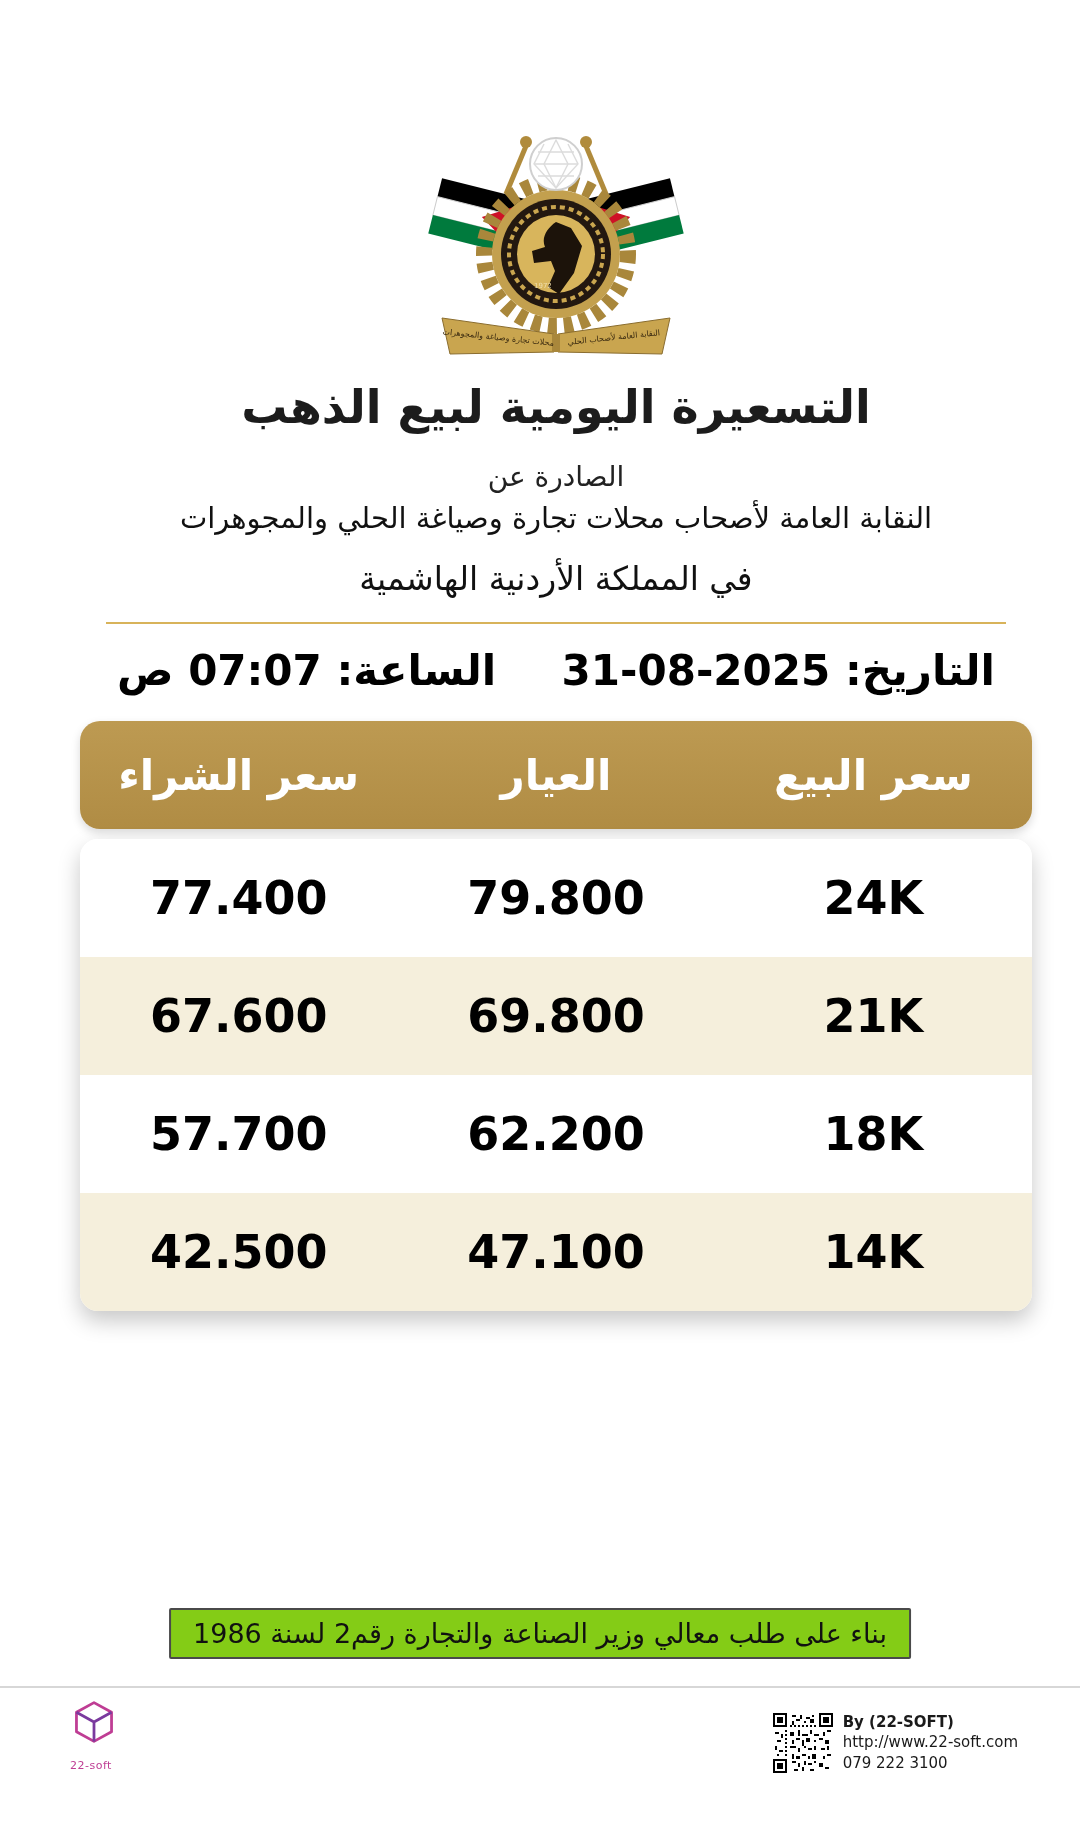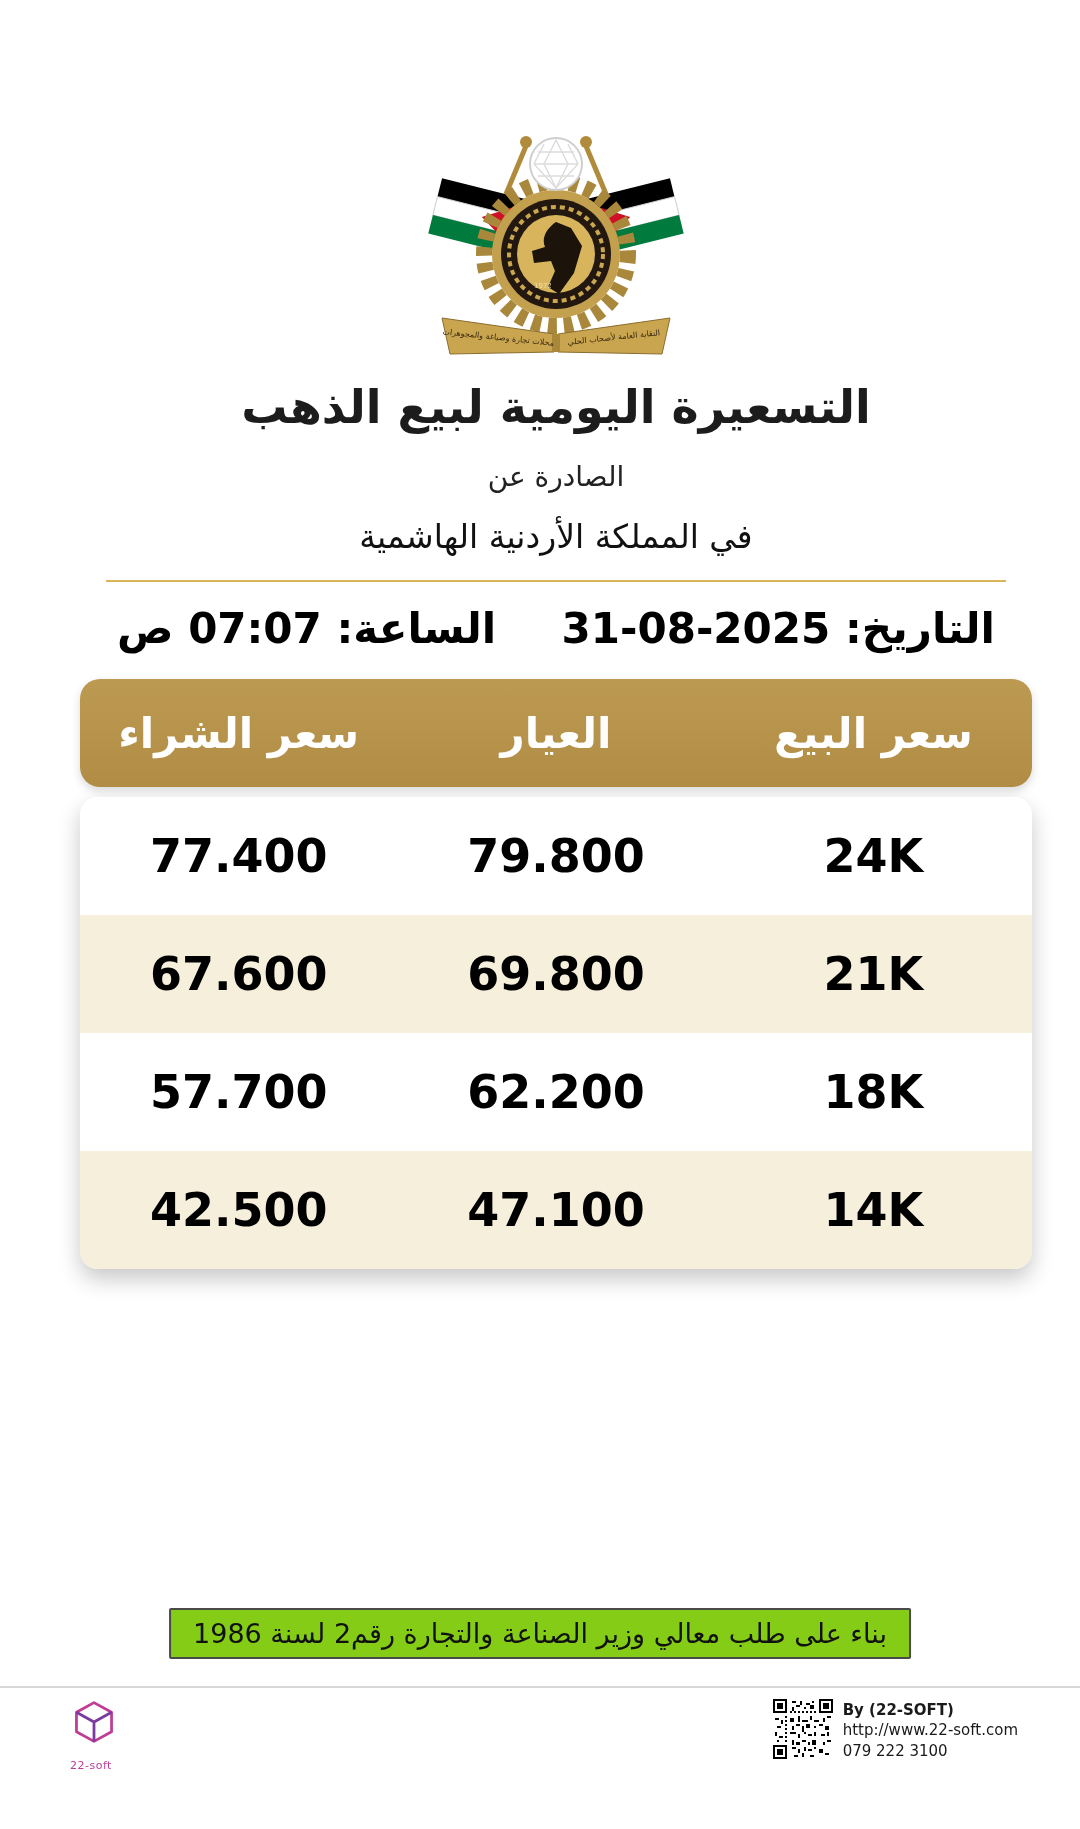--- a/index.html
+++ b/index.html
@@ -58,21 +58,21 @@
 
   
   .credits-sep { position:absolute; top:1686px; left:0; width:1080px; border:none; border-top:2px solid #d7d7d7; }
   .credits {
     position:absolute; top:1694px; left:0; width:1080px;
     display:flex; justify-content:space-between; align-items:flex-start;
     padding:4px 62px 0 70px;
   }
   .brand-badge { display:flex; flex-direction:column; align-items:flex-start; gap:13px; }
   .brand-name { font-size:11px; color:#bf3d94; letter-spacing:.5px; }
-  .credit-right { display:flex; align-items:center; gap:10px; }
+  .credit-right { display:flex; align-items:flex-end; gap:10px;margin-top:12px; }
   .credit-text { font-size:15px; color:#1a1a1a; line-height:1.35; text-align:left; padding-top:2px; }
   .credit-text .by { font-weight:bold; }
 </style>
 </head>
 <body>
 
 <div class="page">
 
   <div class="logo-wrap">
     <svg viewBox="0 0 300 250" width="300" height="250">
@@ -125,20 +125,21 @@
         <polygon points="264,196 152,212 152,230 256,232" fill="#c9a54f" stroke="#8a6d2f" stroke-width="1"></polygon>
         <rect x="146" y="212" width="8" height="18" fill="#a9873b"></rect>
         <text x="208" y="218" font-size="8" fill="#3a2a10" text-anchor="middle" transform="rotate(-6 208 218)">النقابة العامة لأصحاب الحلي</text>
         <text x="92" y="218" font-size="8" fill="#3a2a10" text-anchor="middle" transform="rotate(6 92 218)">محلات تجارة وصياغة والمجوهرات</text>
       </g>
     </svg>
   </div>
 
   <div class="title">التسعيرة اليومية لبيع الذهب</div>
   <div class="issued">الصادرة عن</div>
+  <div class="org">النقابة العامة لأصحاب محلات تجارة وصياغة الحلي والمجوهرات</div>
   <div class="country">في المملكة الأردنية الهاشمية</div>
   <hr class="gold-line">
 
   <div class="meta-row">
     <div class="meta-item">
       <span>التاريخ:</span>
       <span dir="ltr">31-08-2025</span>
     </div>
     <div class="meta-item">
       <span>الساعة:</span>

